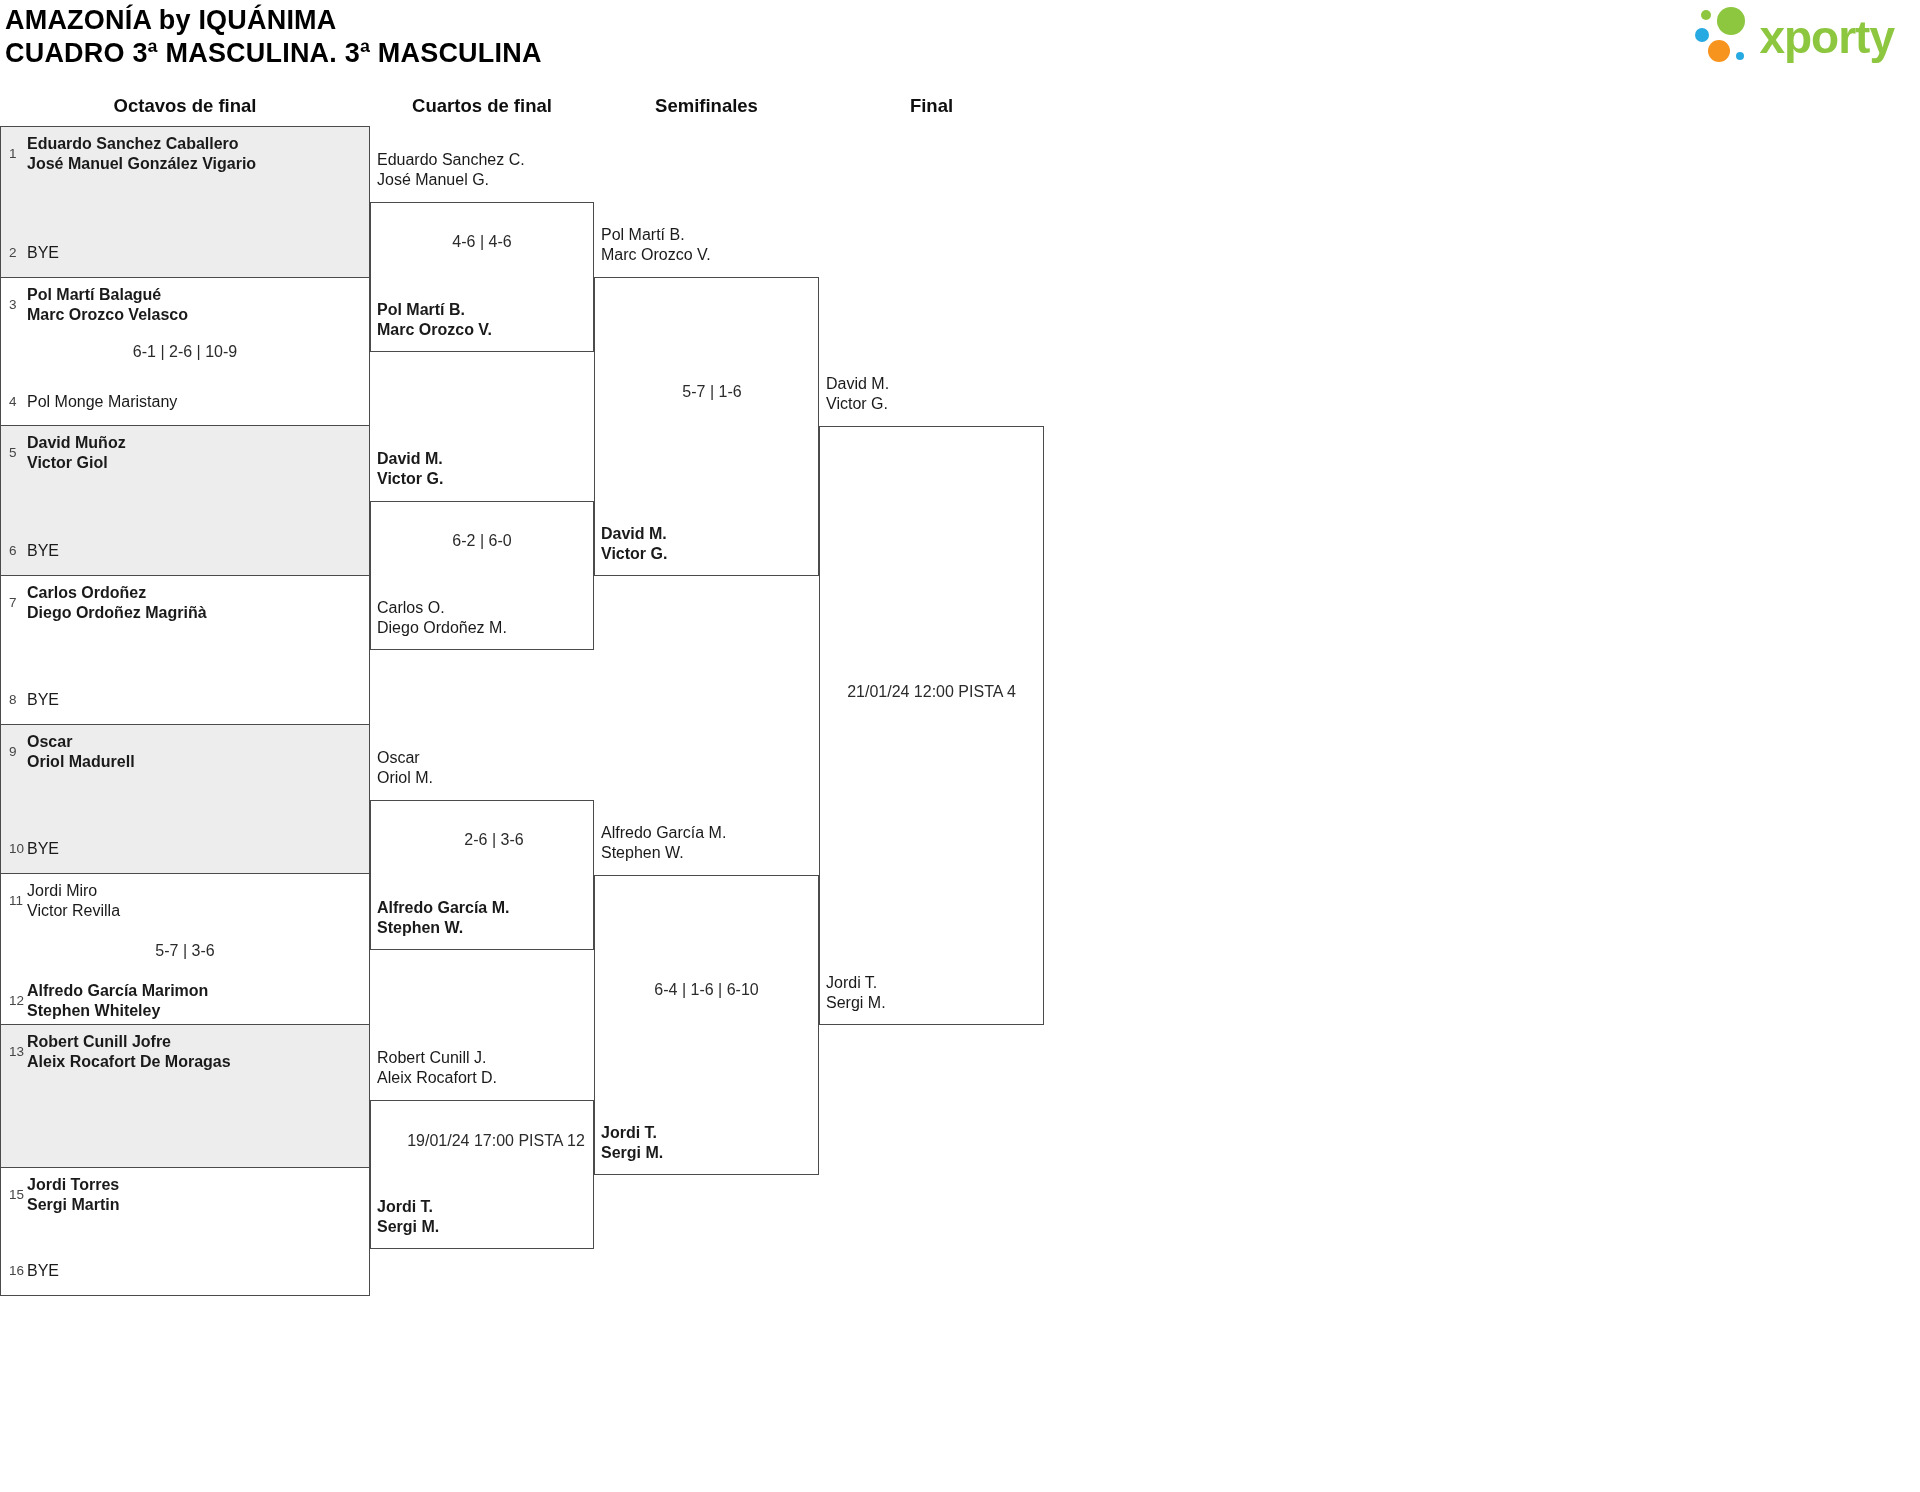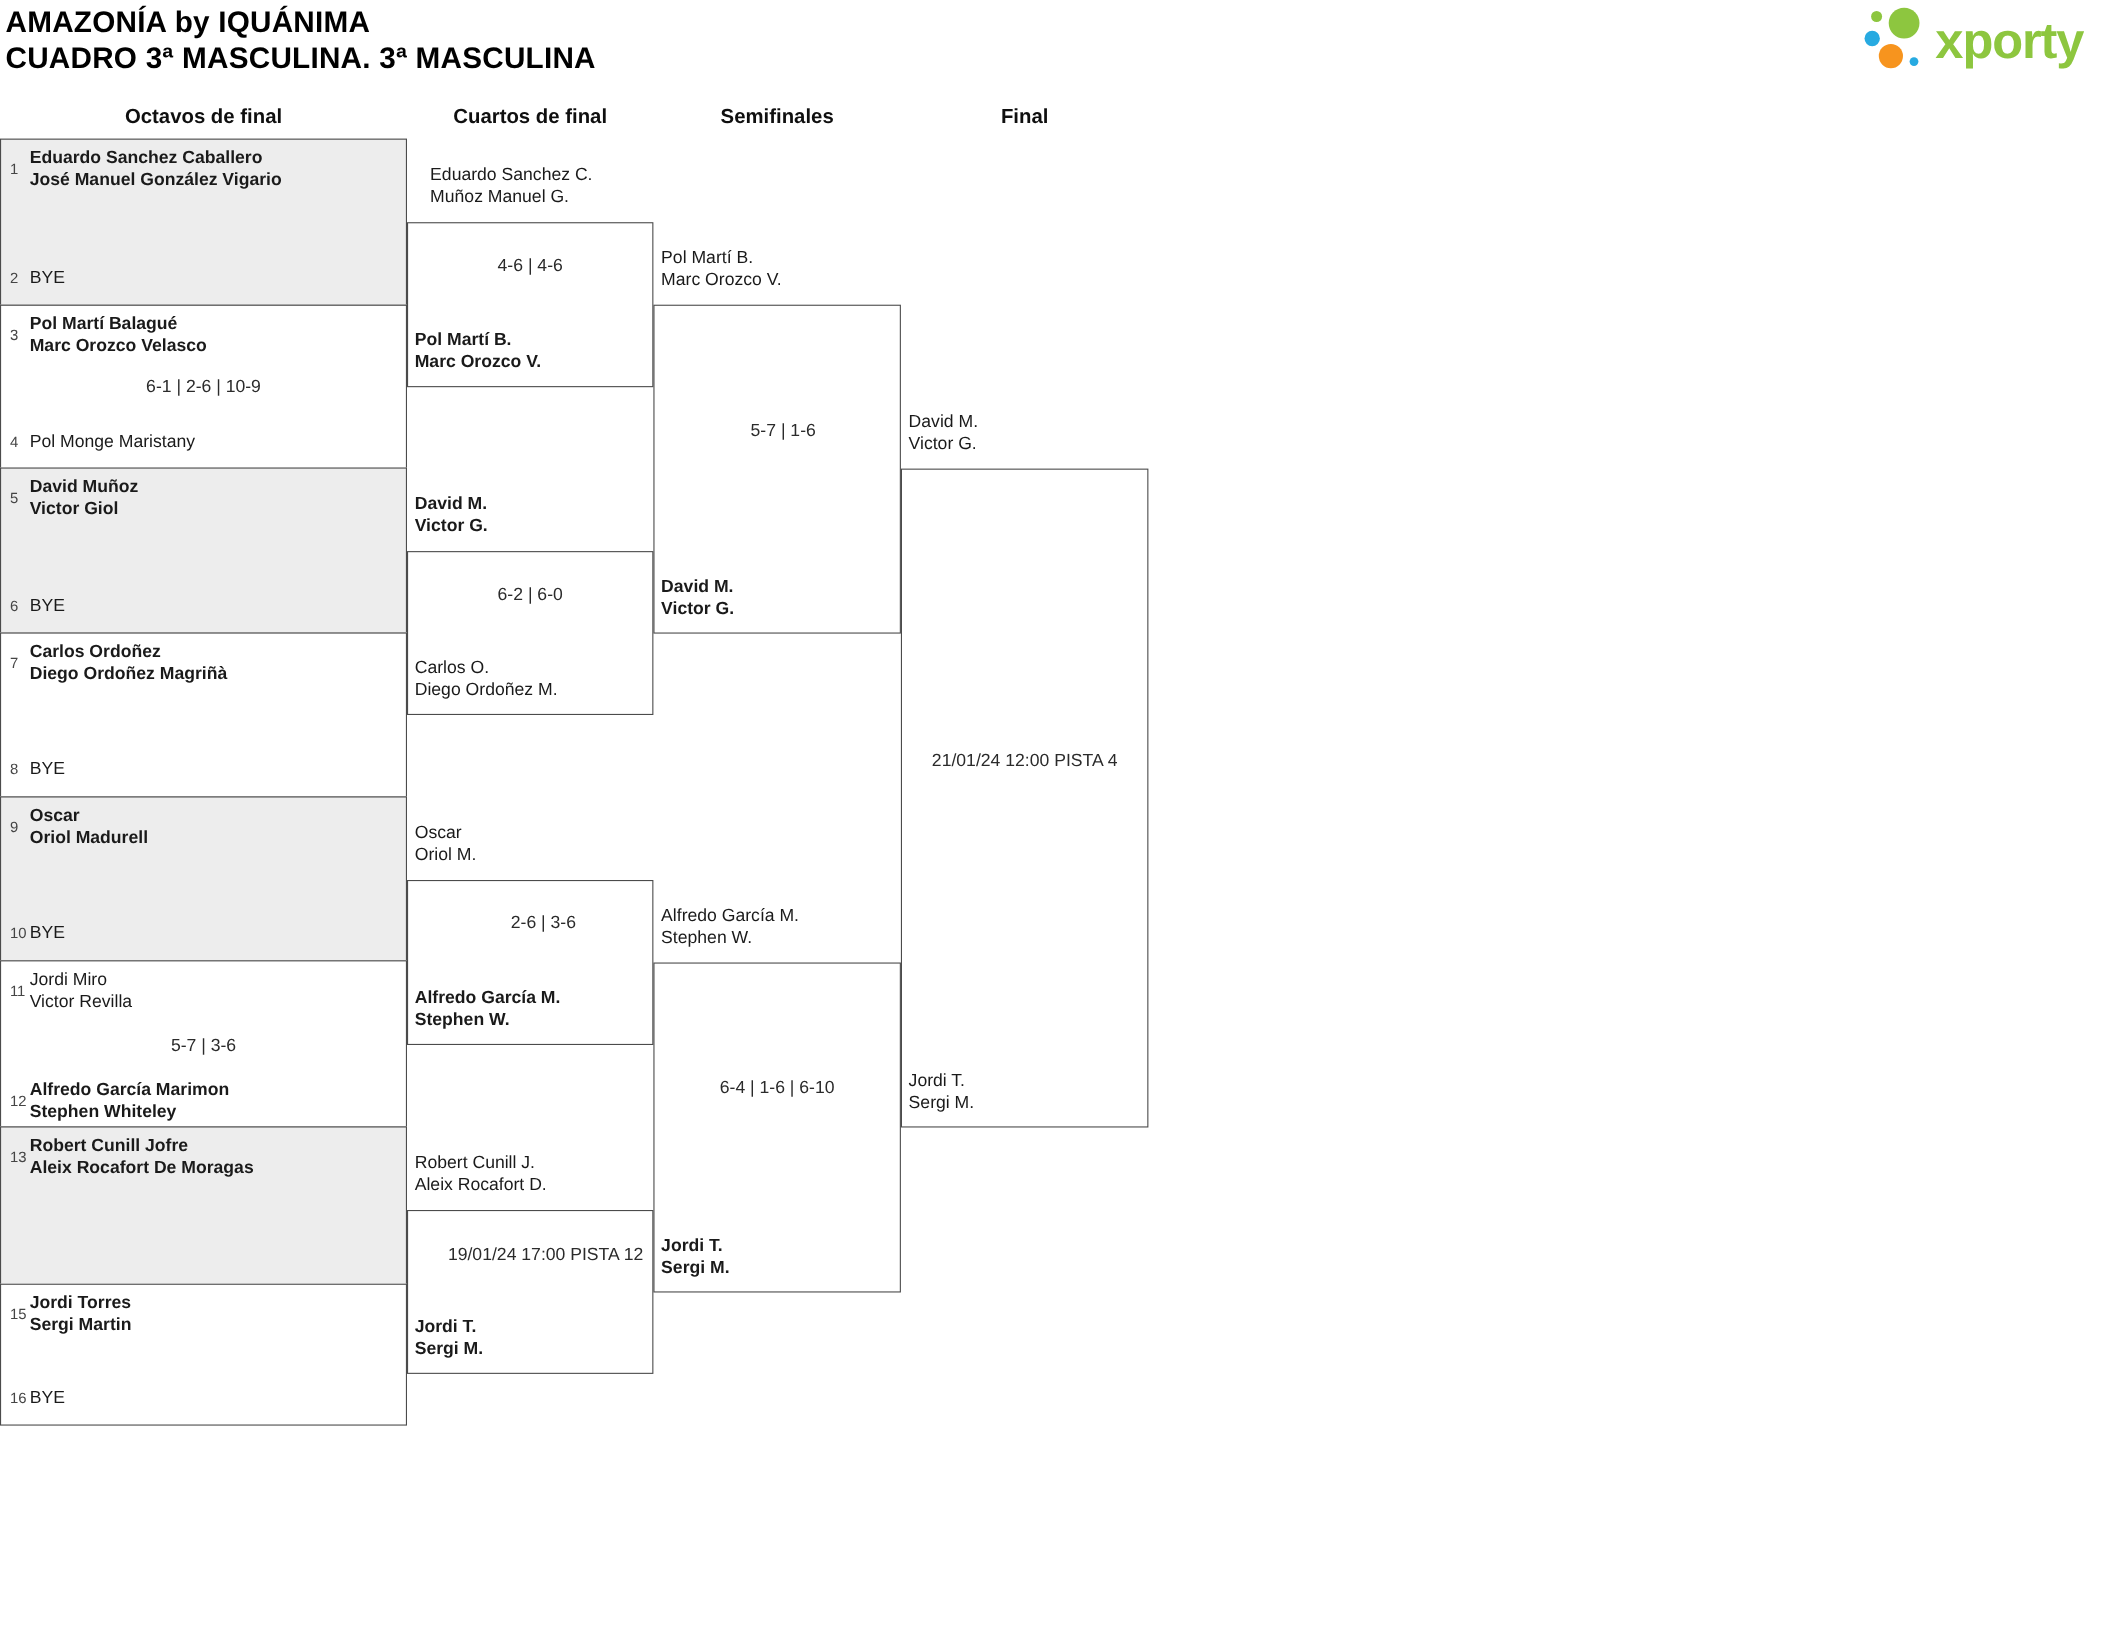--- a/index.html
+++ b/index.html
@@ -189,23 +189,23 @@
           <div>BYE</div>
         </div>
     </div>
   </div>
 
   <div class="mrect" style="left:370px; top:202px;  width:224px; height:150px;"></div>
   <div class="mrect" style="left:370px; top:501px;  width:224px; height:149px;"></div>
   <div class="mrect" style="left:370px; top:800px;  width:224px; height:150px;"></div>
   <div class="mrect" style="left:370px; top:1100px; width:224px; height:149px;"></div>
 
-  <div class="team" style="left:377px; top:150px;margin-left:14px;">
+  <div class="team" style="left:377px; top:150px;">
     <div>Eduardo Sanchez C.</div>
-    <div>Muñoz Manuel G.</div>
+    <div>José Manuel G.</div>
   </div>
   <div class="score" style="left:370px; top:232px; width:224px;">4-6 | 4-6</div>
   <div class="team bold" style="left:377px; top:300px;">
     <div>Pol Martí B.</div>
     <div>Marc Orozco V.</div>
   </div>
 
   <div class="team bold" style="left:377px; top:449px;">
     <div>David M.</div>
     <div>Victor G.</div>

